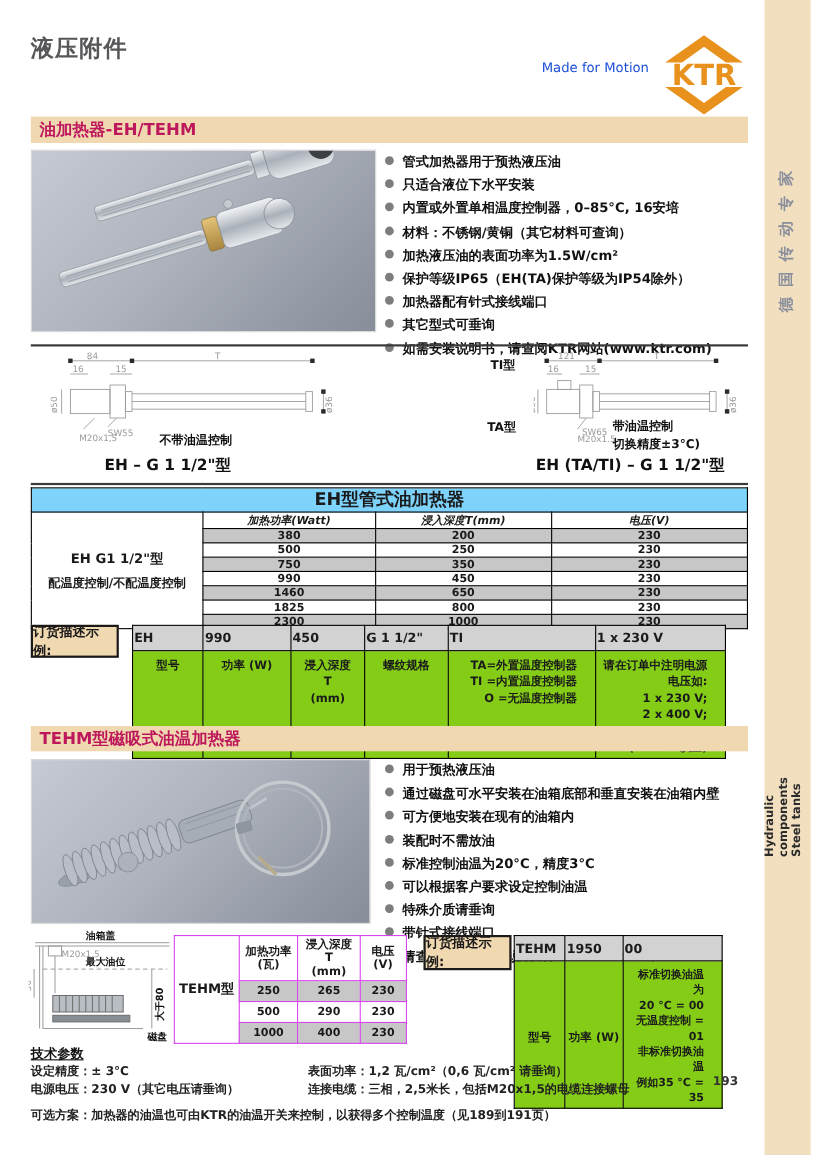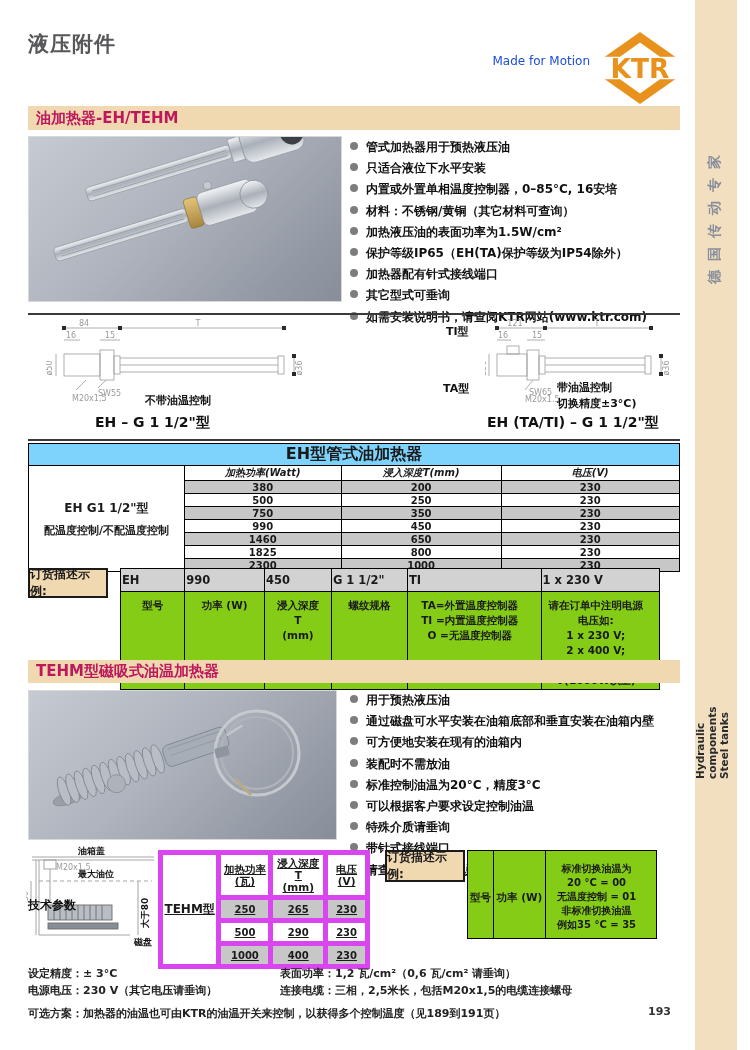--- a/index.html
+++ b/index.html
@@ -36,22 +36,22 @@
   .dtable .title td{background:#7dd3fc;font-size:16px;height:18px;}
   .dtable th{height:14px;background:#fff;font-style:italic;}
   .dtable td{height:12px;background:#fff;}
   .dtable tr.g td{background:#c7c7c7;}
   .dtable td.rowlabel{background:#fff;font-size:12px;}
   .dtable td.rowlabel .l2{font-size:11px;margin-top:6px;}
   .otable td{border:1px solid #000;background:#84cc16;font-weight:bold;vertical-align:top;}
   .otable .hd td{background:#d2d2d2;font-size:11.5px;text-align:left;height:20px;vertical-align:middle;}
   .otable .bd td{font-size:10.5px;line-height:15px;padding-top:6px;}
   .otable .bd td.c{text-align:center;}
-  .otable .bd td.l{text-align:center;padding-left:7px;padding-right:16px;margin-top:40px;}
-  .ttable td,.ttable th{border:5px solid #d946ef;font-weight:bold;text-align:center;text-decoration:underline;}
+  .otable .bd td.l{text-align:right;padding-left:7px;padding-right:16px;margin-top:40px;}
+  .ttable td,.ttable th{border:1px solid #d946ef;font-weight:bold;text-align:center;}
   .ttable th{background:#fff;font-size:10.5px;line-height:12px;}
   .ttable td{font-size:10px;height:16px;background:#fff;}
   .ttable tr.g td{background:#c7c7c7;}
   .ttable td.rowlabel{background:#fff;font-size:12px;}
   
   svg text{font-family:"DejaVu Sans","Liberation Sans",sans-serif;}
   .footer-t{font-size:12px;font-weight:bold;color:#111;}
   .footer-l{font-size:11px;font-weight:600;color:#222;}
   .pagenum{font-size:11px;font-weight:bold;color:#333;}
 </style>
@@ -457,34 +457,39 @@
           <td>1000</td>
           <td>400</td>
           <td>230</td>
         </tr>
   </tbody>
     </table>
 
   <div class="abs orderlbl" style="left:385px;top:850px;width:80px;height:32px;">订货描述示例:</div>
   <table class="abs otable" style="left:467px;top:850px;width:190px;">
     <tbody>
+        <tr class="hd">
+      <td style="width:44px;">TEHM</td>
+      <td style="width:52px;">1950</td>
+      <td style="width:94px;">00</td>
+    </tr>
     <tr class="bd" style="height:88px;">
       <td class="c" style="vertical-align:middle;">型号</td>
       <td class="c" style="vertical-align:middle;">功率 (W)</td>
       <td class="l ml" style="vertical-align:middle;font-size:10px;line-height:14px;">标准切换油温为
 20 °C = 00
 无温度控制 = 01
 非标准切换油温
 例如35 °C = 35</td>
     </tr>
   </tbody>
     </table>
 
-  <div class="abs footer-t" style="left:28px;top:897px;">技术参数</div>
+  <div class="abs footer-t" style="left:28px;top:950px;text-decoration:underline;">技术参数</div>
   <div class="abs footer-l" style="left:28px;top:966px;">设定精度：± 3°C</div>
   <div class="abs footer-l" style="left:28px;top:983px;">电源电压：230 V（其它电压请垂询）</div>
   <div class="abs footer-l" style="left:280px;top:966px;">表面功率：1,2 瓦/cm²（0,6 瓦/cm² 请垂询）</div>
   <div class="abs footer-l" style="left:280px;top:983px;">连接电缆：三相，2,5米长，包括M20x1,5的电缆连接螺母</div>
   <div class="abs footer-l" style="left:28px;top:1006px;">可选方案：加热器的油温也可由KTR的油温开关来控制，以获得多个控制温度（见189到191页）</div>
 
-  <div class="abs pagenum" style="left:648px;top:1005px;">193</div>
+  <div class="abs pagenum" style="left:648px;top:976px;">193</div>
 
 </div>
 
 </body></html>

